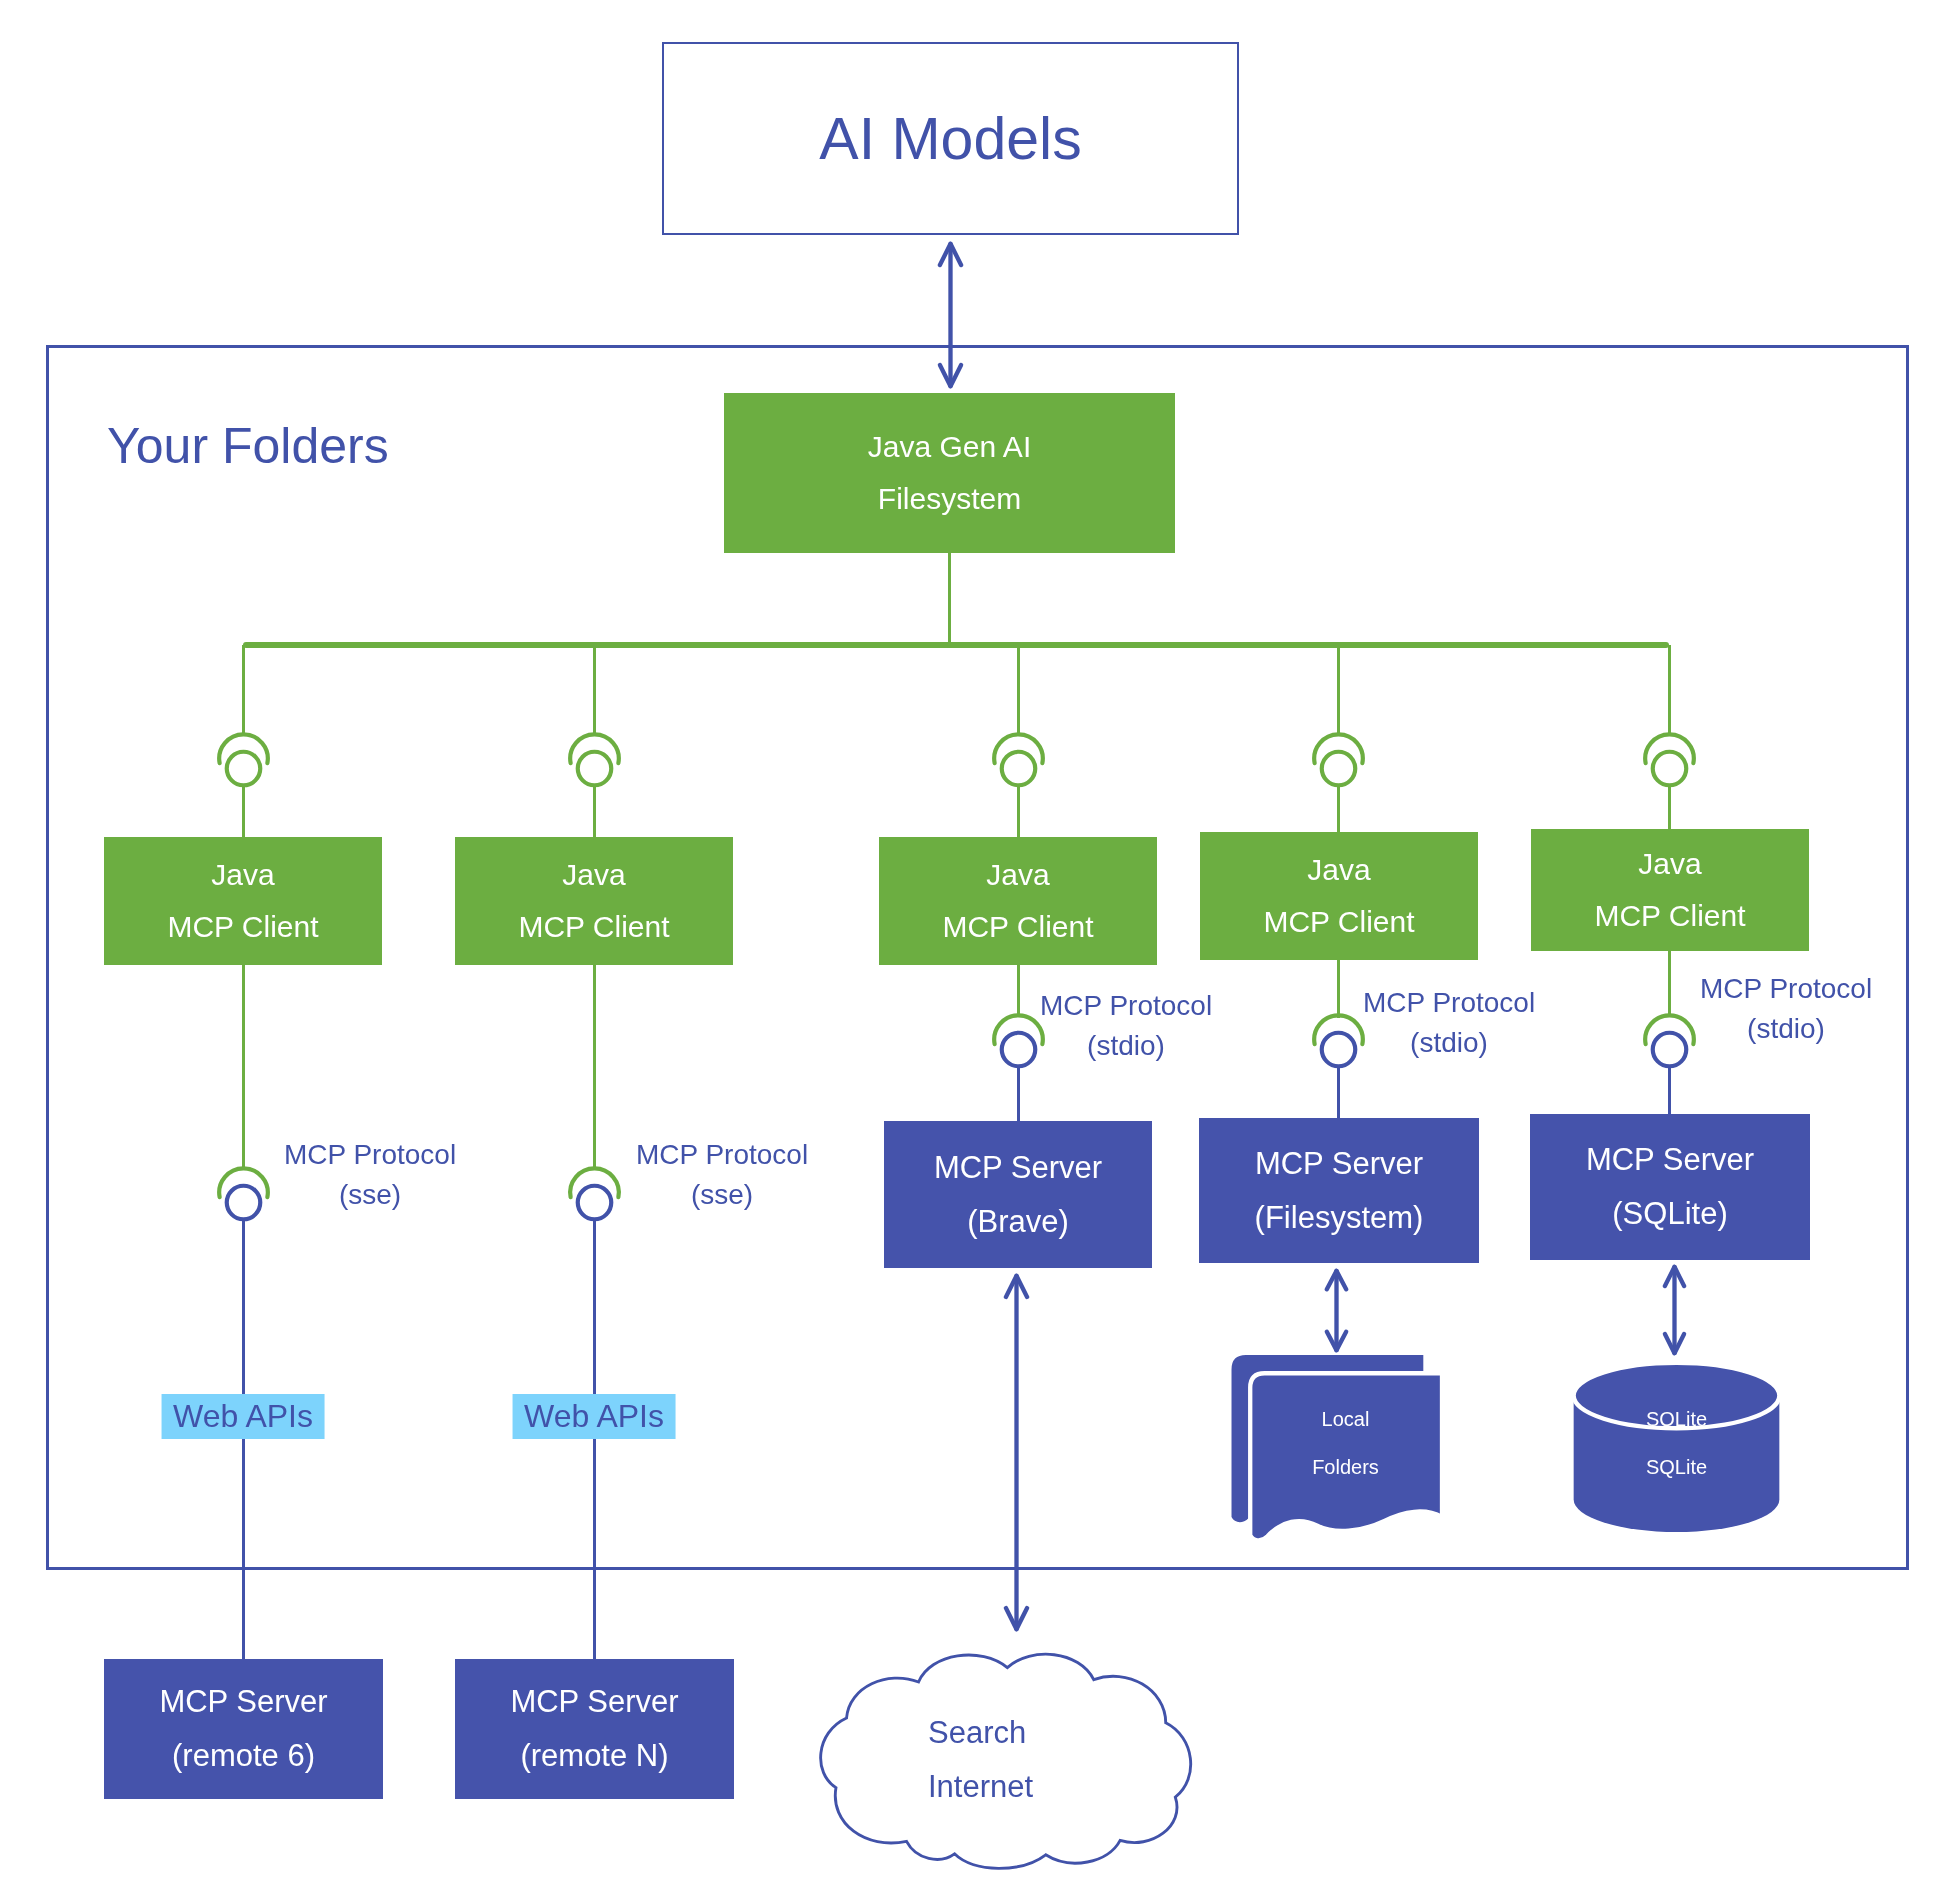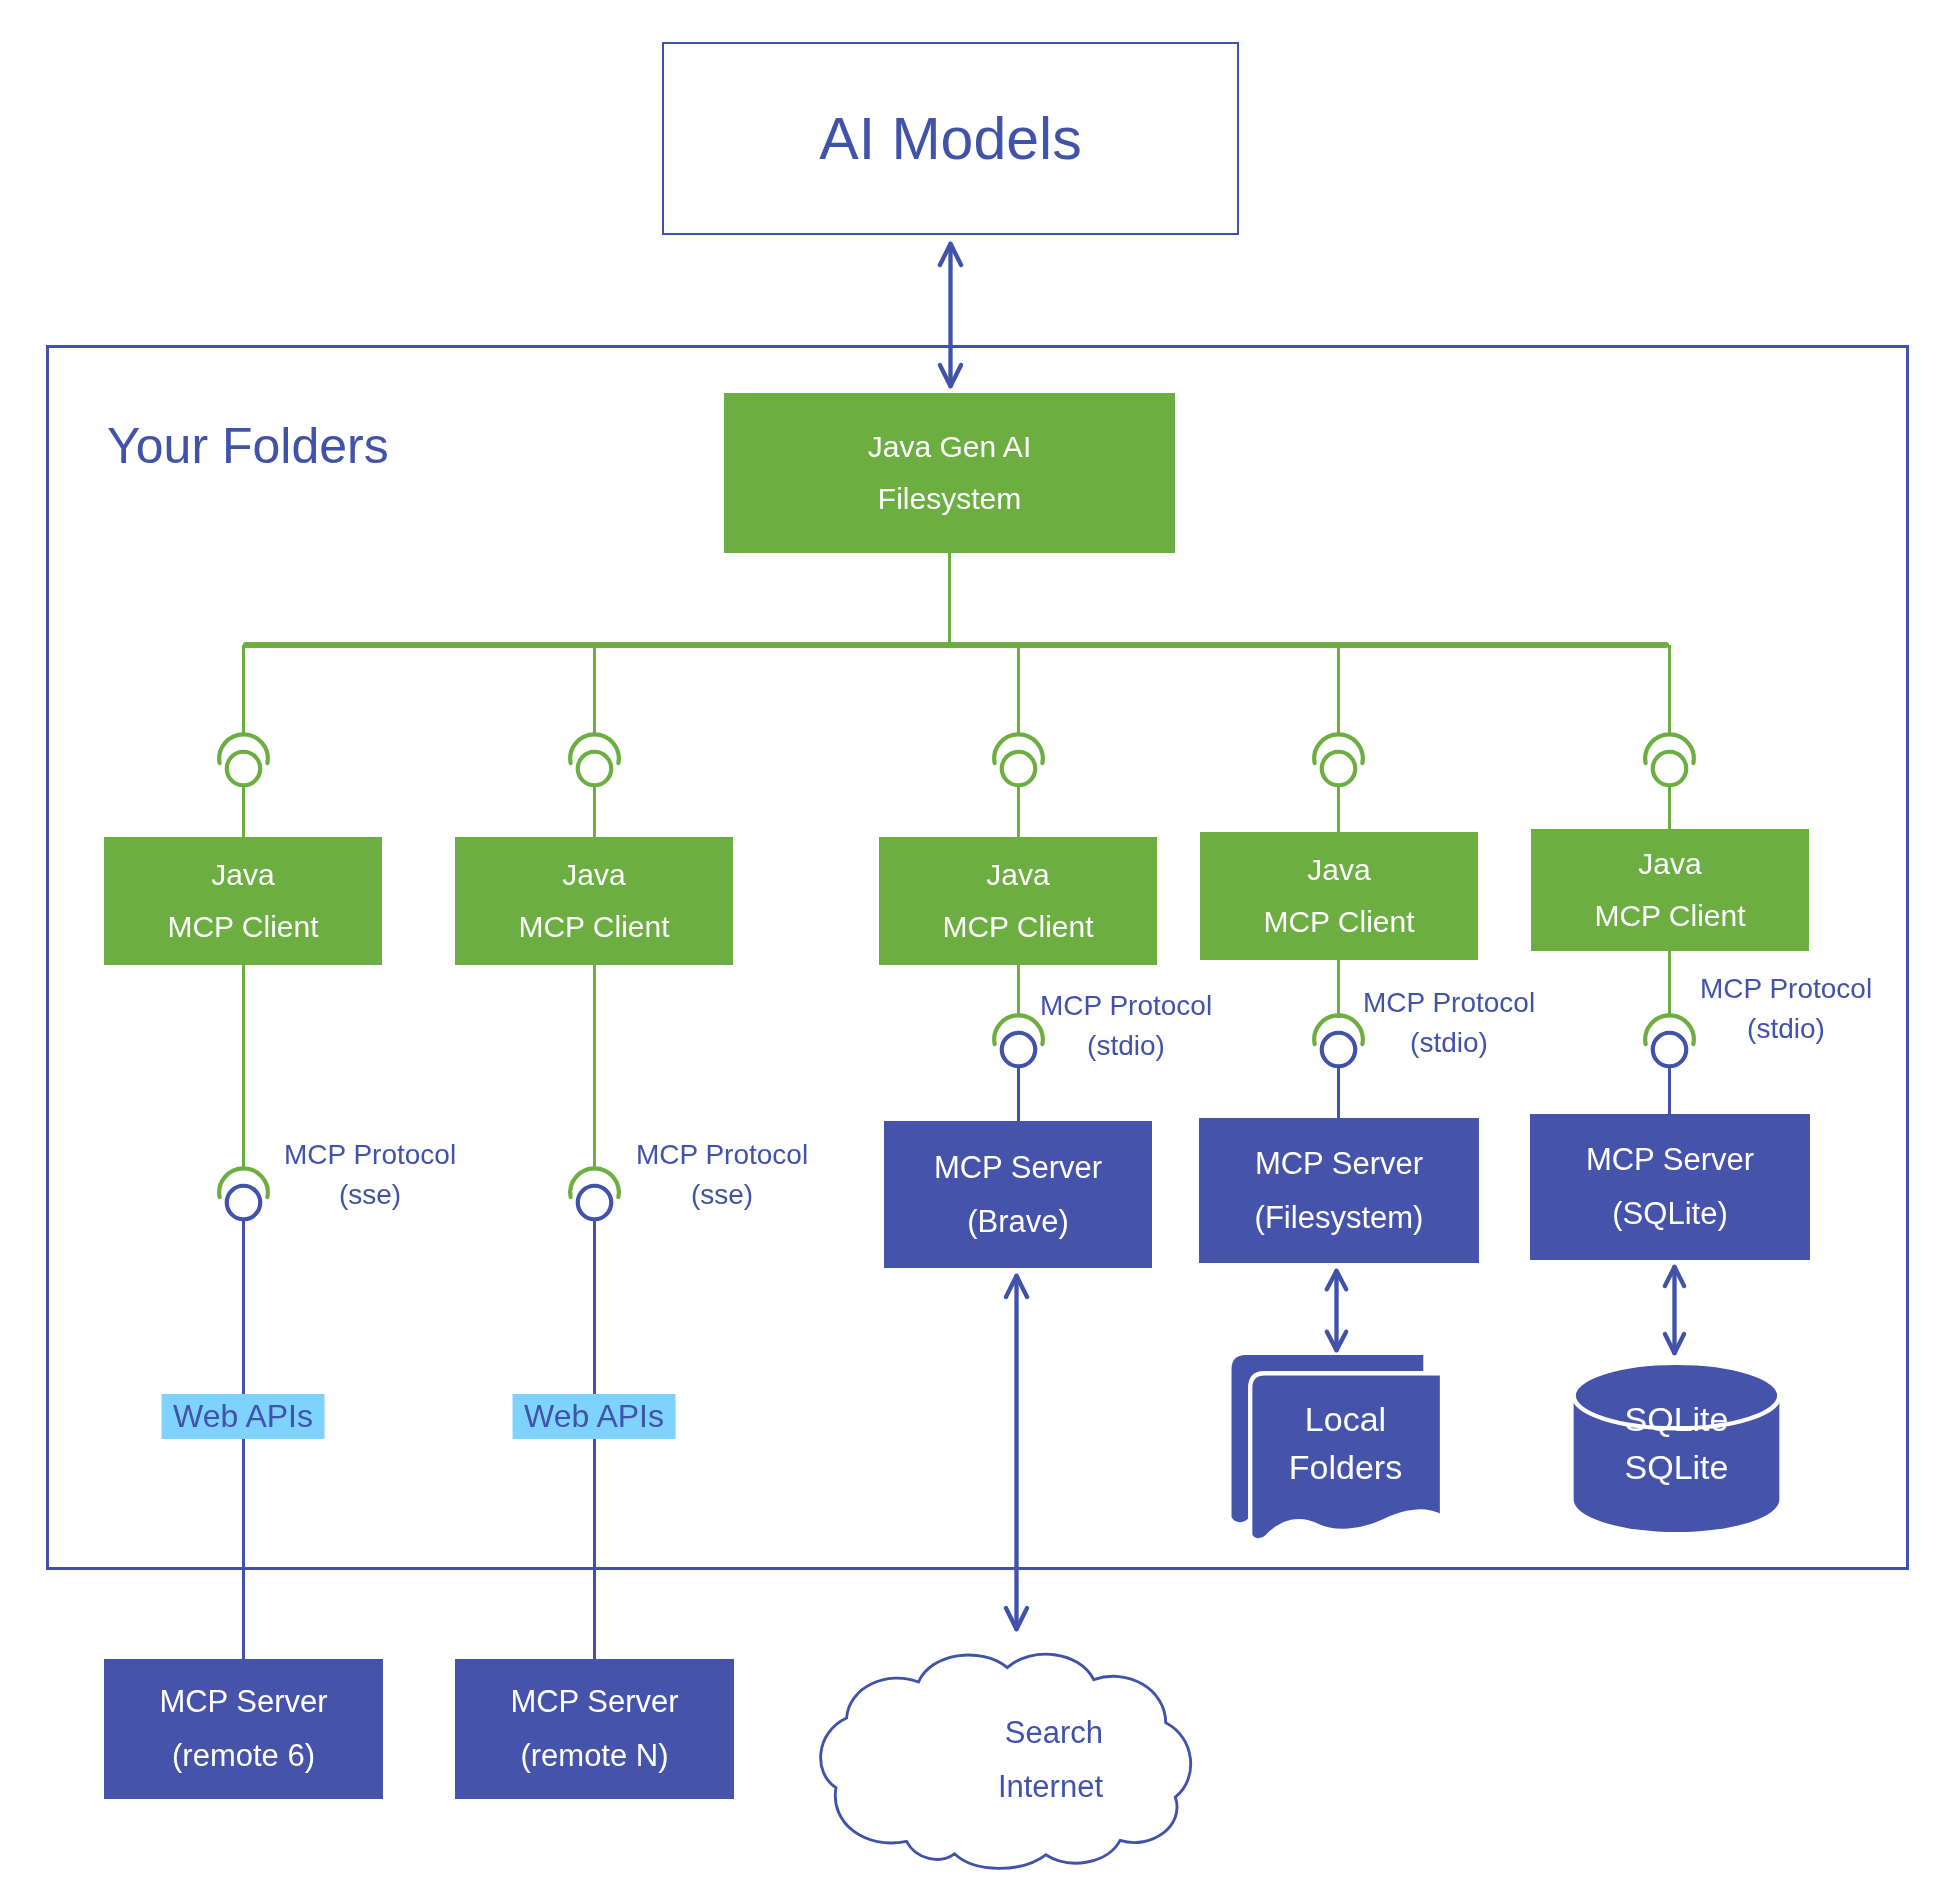--- a/index.html
+++ b/index.html
@@ -13,22 +13,22 @@
   .blue-box{background:var(--blue-fill);color:#ffffff;font-size:31px;line-height:54px;}
   .outline-box{border:2.4px solid var(--blue-line);color:var(--blue-line);background:#fff;font-size:59px;}
   .container-frame{position:absolute;border:3.4px solid var(--blue-line);background:transparent;}
   .big-label{position:absolute;color:var(--blue-line);font-size:50px;white-space:nowrap;}
   .proto-label{position:absolute;color:var(--blue-line);font-size:28px;line-height:40px;text-align:center;width:192px;}
   .webapi-label{position:absolute;color:var(--blue-line);font-size:32px;background:#7dd3fc;padding:3.8px 11.5px;white-space:nowrap;transform:translateX(-50%);}
   .vline{position:absolute;width:2.9px;}
   .vline.g{background:var(--green);}
   .vline.b{background:var(--blue-line);}
   .bus{position:absolute;height:6.2px;background:var(--green);border-radius:3.8px;}
-  .icon-text{position:absolute;color:#fff;font-size:34px;line-height:48px;text-align:center;}
-  .cloud-text{position:absolute;color:var(--blue-line);font-size:31px;line-height:54px;text-align:right;}
+  .icon-text{position:absolute;color:#fff;font-size:20px;line-height:48px;text-align:center;}
+  .cloud-text{position:absolute;color:var(--blue-line);font-size:31px;line-height:54px;text-align:left;}
   svg{position:absolute;overflow:visible;}
   .sock-arc{fill:none;stroke:var(--green);stroke-width:10;stroke-linecap:round;}
   .sock-ball-g{fill:#fff;stroke:var(--green);stroke-width:10;}
   .sock-ball-b{fill:#fff;stroke:var(--blue-line);stroke-width:10;}
   .arrow-stroke{stroke:var(--blue-line);stroke-width:9;fill:none;stroke-linecap:round;stroke-linejoin:round;}
   .blue-shape{fill:var(--blue-fill);}
   .cloud-shape{fill:#ffffff;stroke:var(--blue-line);stroke-width:6;}
 </style>
 </head>
 <body>

